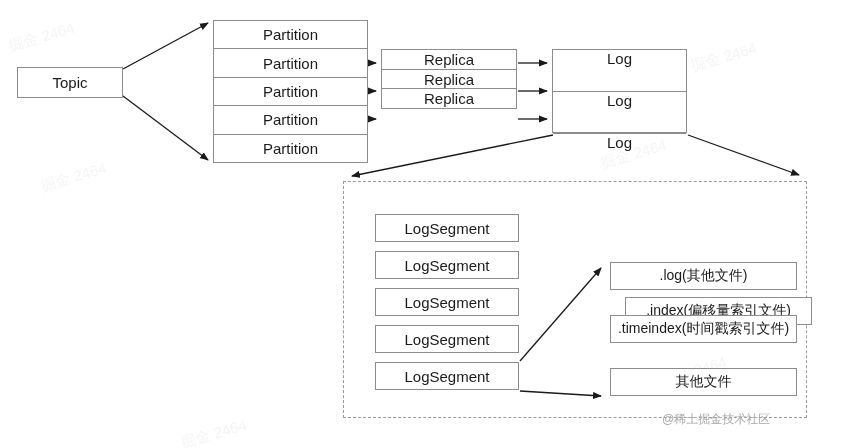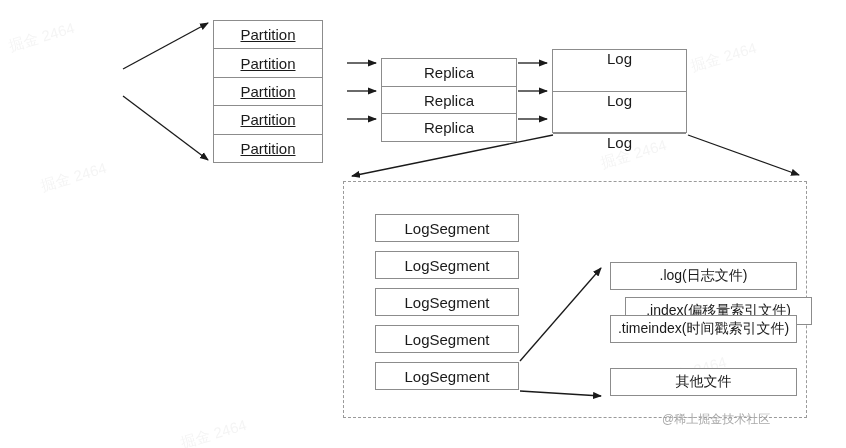--- a/index.html
+++ b/index.html
@@ -66,49 +66,50 @@
     <line x1="518" y1="91" x2="547" y2="91" stroke="#1a1a1a" stroke-width="1.3" marker-end="url(#ah)"></line>
     <line x1="518" y1="119" x2="547" y2="119" stroke="#1a1a1a" stroke-width="1.3" marker-end="url(#ah)"></line>
 
     <line x1="553" y1="135" x2="352" y2="176" stroke="#1a1a1a" stroke-width="1.3" marker-end="url(#ah)"></line>
     <line x1="688" y1="135" x2="799" y2="175" stroke="#1a1a1a" stroke-width="1.3" marker-end="url(#ah)"></line>
 
     <line x1="520" y1="361" x2="601" y2="268" stroke="#1a1a1a" stroke-width="1.3" marker-end="url(#ah)"></line>
     <line x1="520" y1="391" x2="601" y2="396" stroke="#1a1a1a" stroke-width="1.3" marker-end="url(#ah)"></line>
   </svg>
 
+  <div class="box" style="left:17px;top:67px;width:106px;height:31px;">Topic</div>
 
-  <div class="stack" style="left:213px;top:20px;width:110px;height:143px;text-decoration:underline;">
+  <div class="stack" style="left:213px;top:20px;width:155px;height:143px;">
     <div class="row">Partition</div>
     <div class="row">Partition</div>
     <div class="row">Partition</div>
     <div class="row">Partition</div>
     <div class="row">Partition</div>
   </div>
 
-  <div class="stack" style="left:381px;top:49px;width:136px;height:84px;margin-top:9px;">
+  <div class="stack" style="left:381px;top:49px;width:136px;height:60px;">
     <div class="row">Replica</div>
     <div class="row">Replica</div>
     <div class="row">Replica</div>
   </div>
 
   <div class="stack" style="left:552px;top:49px;width:135px;height:84px;gap:24px;">
     <div class="row">Log</div>
     <div class="row">Log</div>
     <div class="row">Log</div>
   </div>
 
   <div class="dashed"></div>
 
   <div class="box" style="left:375px;top:214px;width:144px;height:28px;">LogSegment</div>
   <div class="box" style="left:375px;top:251px;width:144px;height:28px;">LogSegment</div>
   <div class="box" style="left:375px;top:288px;width:144px;height:28px;">LogSegment</div>
   <div class="box" style="left:375px;top:325px;width:144px;height:28px;">LogSegment</div>
   <div class="box" style="left:375px;top:362px;width:144px;height:28px;">LogSegment</div>
 
-  <div class="box filebox" style="left:610px;top:262px;width:187px;height:28px;">.log(日志文件)</div>
+  <div class="box filebox" style="left:610px;top:262px;width:187px;height:28px;">.log(其他文件)</div>
   <div class="box filebox" style="left:610px;top:297px;width:187px;height:28px;margin-left:15px;">.index(偏移量索引文件)</div>
   <div class="box filebox" style="left:610px;top:315px;width:187px;height:28px;">.timeindex(时间戳索引文件)</div>
   <div class="box filebox" style="left:610px;top:368px;width:187px;height:28px;">其他文件</div>
 
   <div class="watermark">@稀土掘金技术社区</div>
 
 </div>
 
 </body></html>

